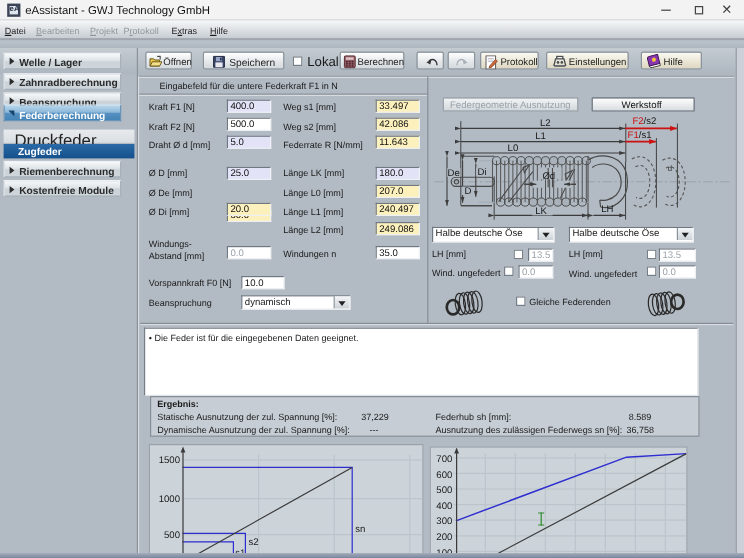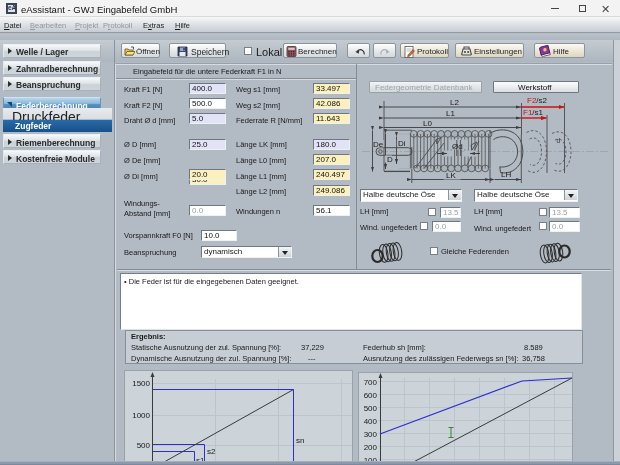--- a/index.html
+++ b/index.html
@@ -46,21 +46,21 @@
 .ddbtn { position:absolute; right:0; top:0; width:13px; height:10px; background:linear-gradient(#f4f6f7,#ccd3d8); border-left:1px solid #8b939b; }
 .ddbtn:after { content:""; position:absolute; left:3px; top:3.5px; border-top:4px solid #222; border-left:3.5px solid transparent; border-right:3.5px solid transparent; }
 </style>
 </head>
 <body>
 
 <div class="abs" id="titlebar"></div>
 <div class="abs" id="appicon">
     <span>eA</span>
   </div>
-<div class="abs" id="titletext">eAssistant - GWJ Eingabefeld GmbH</div>
+<div class="abs" id="titletext">eAssistant - GWJ Technology GmbH</div>
 <div class="abs winbtn" style="left:551px;width:8px;background:#444;"></div>
 <div class="abs" style="left:579px;top:5px;width:7px;height:7px;border:1.2px solid #444;"></div>
 <div class="abs" style="left:601px;top:5px;width:8px;height:8px;font-size:11px;line-height:8px;color:#444;">✕</div>
 
 <div class="abs" id="menubar"></div>
 <div class="menuitem" style="left:4px;"><u>D</u>atei</div>
 <div class="menuitem dis" style="left:30px;"><u>B</u>earbeiten</div>
 <div class="menuitem dis" style="left:75px;"><u>P</u>rojekt</div>
 <div class="menuitem dis" style="left:103px;">P<u>r</u>otokoll</div>
 <div class="menuitem" style="left:143px;">E<u>x</u>tras</div>
@@ -73,21 +73,21 @@
     <span class="txt">Welle / Lager</span>
   </div>
 <div class="abs sbtn" style="top:60.5px;">
     <span class="arr"></span>
     <span class="txt">Zahnradberechnung</span>
   </div>
 <div class="abs sbtn" style="top:76.5px;">
     <span class="arr"></span>
     <span class="txt">Beanspruchung</span>
   </div>
-<div class="abs sbtn" id="fedhdr" style="top:97px;">
+<div class="abs sbtn" id="fedhdr" style="top:87px;">
     <span class="arr2"></span>
     <span class="txt">Federberechnung</span>
   </div>
 <div class="abs" style="left:3px;top:107.5px;width:109px;height:11px;background:linear-gradient(#e8ebee,#d9dee2);"></div>
 <div class="abs" id="druck" style="font-size:14px;left:12px;top:109px;color:#222;">Druckfeder</div>
 <div class="abs" id="zugsel">
     <span>Zugfeder</span>
   </div>
 <div class="abs sbtn" style="top:134px;">
     <span class="arr"></span>
@@ -100,21 +100,21 @@
 <div class="abs" style="left:114px;top:40px;width:1px;height:421px;background:#8b939b;"></div>
 
 <div class="abs tbtn" style="left:121px;width:39px;">
     <span class="lbl" style="left:14px;font-size:8px;">Öffnen</span>
   <svg style="position:absolute;left:2px;top:2px;" width="11" height="11" viewBox="0 0 11 11">
       <path d="M1,9 L1,3 L4,3 L5,4 L9,4 L9,9 Z" fill="#e8c84a" stroke="#6a5618" stroke-width="0.8"></path>
       <path d="M1,9 L3,5.5 L11,5.5 L9,9 Z" fill="#f6e08a" stroke="#6a5618" stroke-width="0.8"></path>
       <path d="M7,1 L9.5,1 L9.5,3.5" stroke="#444" fill="none" stroke-width="0.9"></path>
     </svg>
 </div>
-<div class="abs tbtn" style="left:169px;width:57px;">
+<div class="abs tbtn" style="left:169px;width:68px;">
     <span class="lbl" style="left:21px;">Speichern</span>
   <svg style="position:absolute;left:7px;top:2px;" width="11" height="11" viewBox="0 0 11 11">
       <path d="M1,1 L10,1 L10,10 L1,10 Z" fill="#3c4668" stroke="#1c2440" stroke-width="0.8"></path>
       <rect x="3" y="1.5" width="5" height="3.5" fill="#9aa6c8"></rect>
       <rect x="2.5" y="6" width="6" height="4" fill="#e8e8ee"></rect>
       <rect x="6.3" y="2" width="1.4" height="2.4" fill="#2a3458"></rect>
     </svg>
 </div>
 <div class="abs chk" style="left:244px;top:47px;"></div>
 <div class="abs" style="left:256px;top:46px;font-size:11px;">Lokal</div>
@@ -213,24 +213,24 @@
 <div class="inp yel" style="left:313px;top:113px;width:37px;">11.643</div>
 <div class="flabel" style="left:236px;top:140px;">Länge LK [mm]</div>
 <div class="inp lav" style="left:313px;top:139px;width:37px;">180.0</div>
 <div class="flabel" style="left:236px;top:156px;">Länge L0 [mm]</div>
 <div class="inp yel" style="left:313px;top:154px;width:37px;">207.0</div>
 <div class="flabel" style="left:236px;top:172px;">Länge L1 [mm]</div>
 <div class="inp yel" style="left:313px;top:169px;width:37px;">240.497</div>
 <div class="flabel" style="left:236px;top:187px;">Länge L2 [mm]</div>
 <div class="inp yel" style="left:313px;top:185px;width:37px;">249.086</div>
 <div class="flabel" style="left:236px;top:207px;">Windungen n</div>
-<div class="inp wht" style="left:313px;top:205px;width:37px;">56.1</div>
+<div class="inp wht" style="left:313px;top:205px;width:37px;">35.0</div>
 
 <div class="abs" style="left:369px;top:81px;width:113px;height:12px;background:linear-gradient(#f2f4f5,#d3d8dc);border:1px solid #99a1a9;border-radius:1px;"></div>
-<div class="abs" style="left:375px;top:83px;font-size:8px;color:#9aa2aa;">Federgeometrie Datenbank</div>
+<div class="abs" style="left:375px;top:83px;font-size:8px;color:#9aa2aa;">Federgeometrie Ausnutzung</div>
 <div class="abs" style="left:493px;top:81px;width:86px;height:12px;background:linear-gradient(#fdfdfd,#d9dde1);border:1px solid #6f7780;border-radius:1px;"></div>
 <div class="abs" style="left:518px;top:83px;font-size:8px;color:#111;">Werkstoff</div>
 
 <div class="ddl" style="left:360px;top:189px;width:102px;height:13px;">Halbe deutsche Öse<span class="ddbtn"></span></div>
 <div class="ddl" style="left:474px;top:189px;width:104px;height:13px;">Halbe deutsche Öse<span class="ddbtn"></span></div>
 <div class="flabel" style="left:360px;top:207px;">LH [mm]</div>
 <div class="chk" style="left:428px;top:207.5px;"></div>
 <div class="inp wht dis" style="left:440px;top:206.5px;width:21px;">13.5</div>
 <div class="flabel" style="left:474px;top:207px;">LH [mm]</div>
 <div class="chk" style="left:539px;top:207.5px;"></div>

